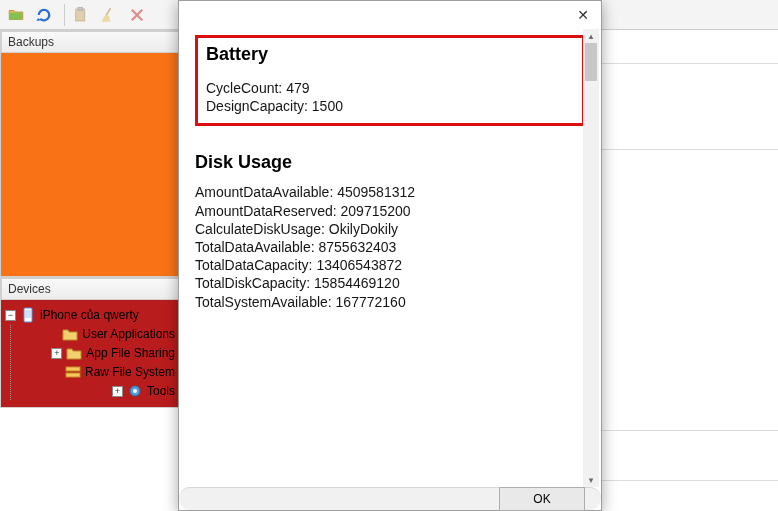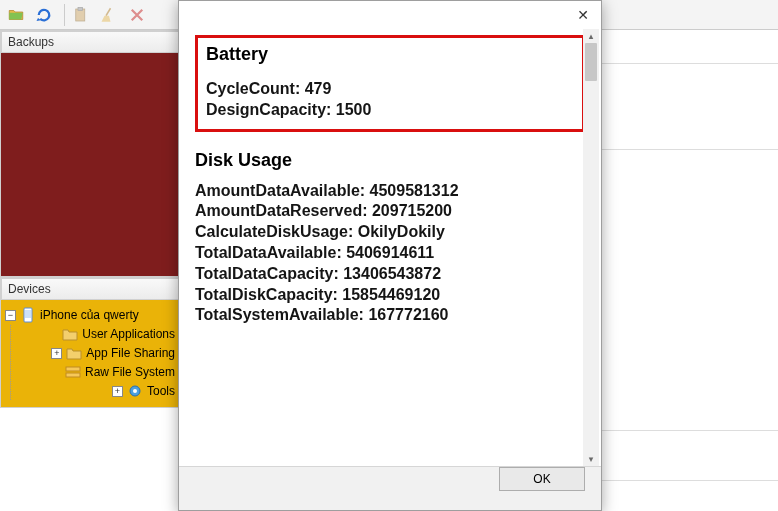--- a/index.html
+++ b/index.html
@@ -47,27 +47,27 @@
 .sidebar {
   position: absolute;
   left: 0;
   top: 30px;
   width: 180px;
   height: calc(100% - 30px);
   background: #fff;
 }
 .backups-panel {
   height: 247px;
-  background: #7f1d1d;
+  background: #f97316;
   border: 1px solid #d0d0d0;
 }
 .backups-body { background: #fff; }
 .devices-panel {
   border: 1px solid #d0d0d0;
-  background: #eab308;
+  background: #b91c1c;
 }
 .tree {
   padding: 6px 4px;
   font-size: 12px;
   color: #000;
 }
 .tree-row {
   display: flex;
   align-items: center;
   height: 18px;
@@ -181,35 +181,36 @@
   padding: 6px 8px 8px 8px;
   margin-top: 4px;
 }
 h2.section-title {
   font-size: 18px;
   font-weight: bold;
   margin-bottom: 14px;
   color: #000;
 }
 .kv-line {
-  font-size: 16px;
+  font-size: 14px;
   line-height: 1.3;
   color: #151515;
-  font-weight: bold;
 }
 .more-block { margin-top: 8px; }
-.disk-block { margin-top: 18px; }
+.disk-block { margin-top: 26px; }
 .disk-block h2 { margin-bottom: 10px; }
 .dialog-footer {
   border-top: 1px solid #d6d6d6;
-  height: 44px;
-  display: flex;
+  height: 23px;
+  display: flex;
+  align-items: center;
   justify-content: flex-end;
   padding-right: 16px;
   background: #f1f1f1;
+  border-radius: 15px;
 }
 .ok-btn {
   width: 86px;
   height: 24px;
   background: #e9e9e9;
   border: 1px solid #adadad;
   font-size: 12px;
   color: #000;
   display: flex;
   align-items: center;
@@ -350,21 +351,21 @@
         </div>
     </div>
 
 
     <div class="disk-block">
       <h2 class="section-title">Disk Usage</h2>
       <div id="disk-lines">
           <div class="kv-line">AmountDataAvailable: 4509581312</div>
           <div class="kv-line">AmountDataReserved: 209715200</div>
           <div class="kv-line">CalculateDiskUsage: OkilyDokily</div>
-          <div class="kv-line">TotalDataAvailable: 5406914611</div>
+          <div class="kv-line">TotalDataAvailable: 8755632403</div>
           <div class="kv-line">TotalDataCapacity: 13406543872</div>
           <div class="kv-line">TotalDiskCapacity: 15854469120</div>
           <div class="kv-line">TotalSystemAvailable: 167772160</div>
         </div>
     </div>
   </div>
   <div class="dialog-footer">
     <div class="ok-btn">OK</div>
   </div>
 </div>

